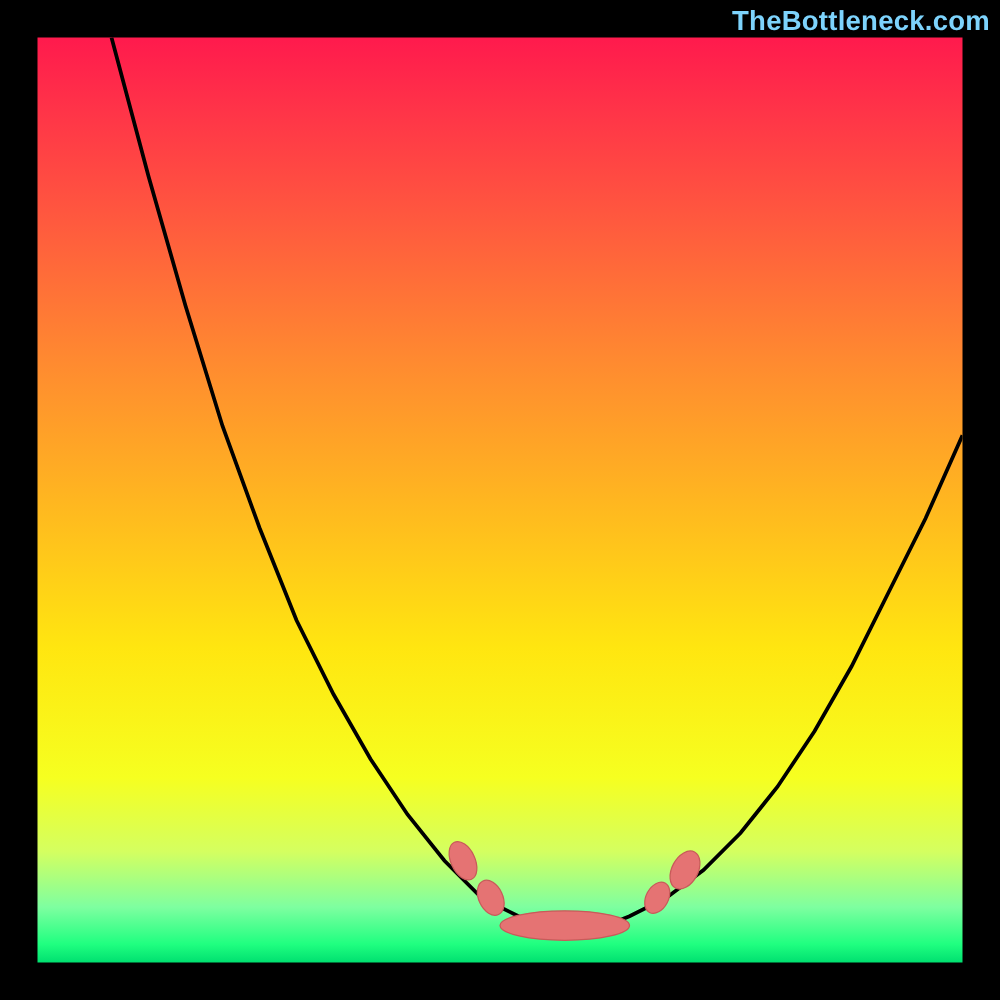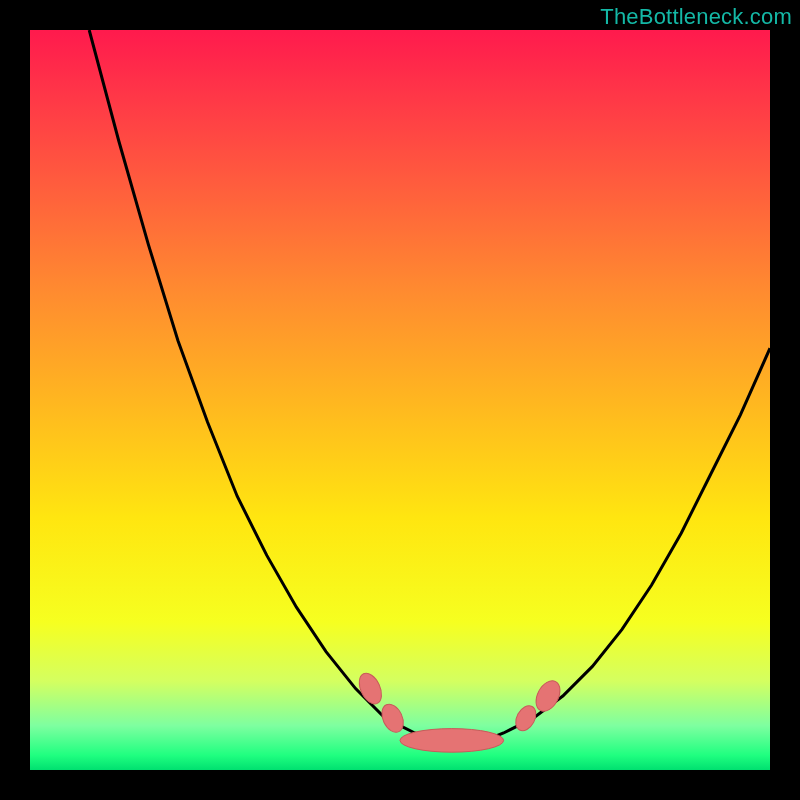--- a/index.html
+++ b/index.html
@@ -35,23 +35,23 @@
       #d4ff60 88%,
       #7effa0 94%,
       #20ff80 98%,
       #00e070 100%
     );
   }
   .watermark {
     position: absolute;
     top: 4px;
     right: 8px;
-    color: #14b8a6;
+    color: #7dd3fc;
     font-size: 22px;
-    font-weight: 400;
+    font-weight: 700;
     letter-spacing: 0.2px;
     user-select: none;
     margin-left: 24px;
   }
   .curve-svg {
     position: absolute;
     left: 0; top: 0;
     width: 740px; height: 740px;
   }
 </style>

